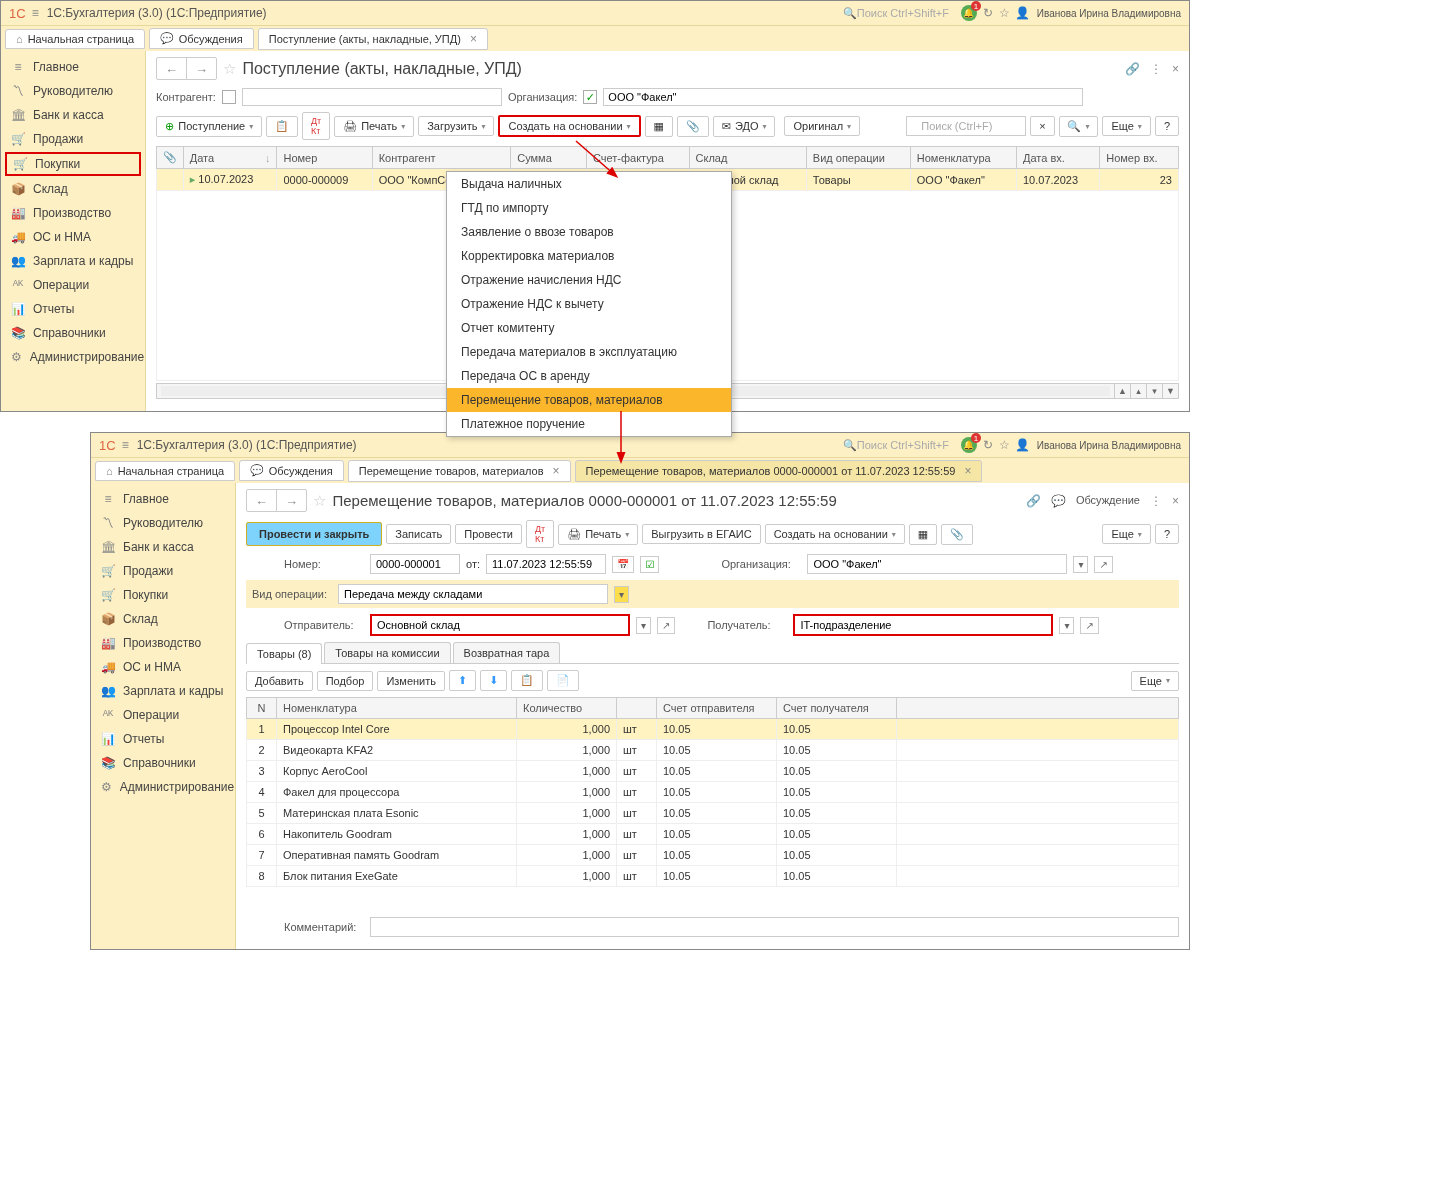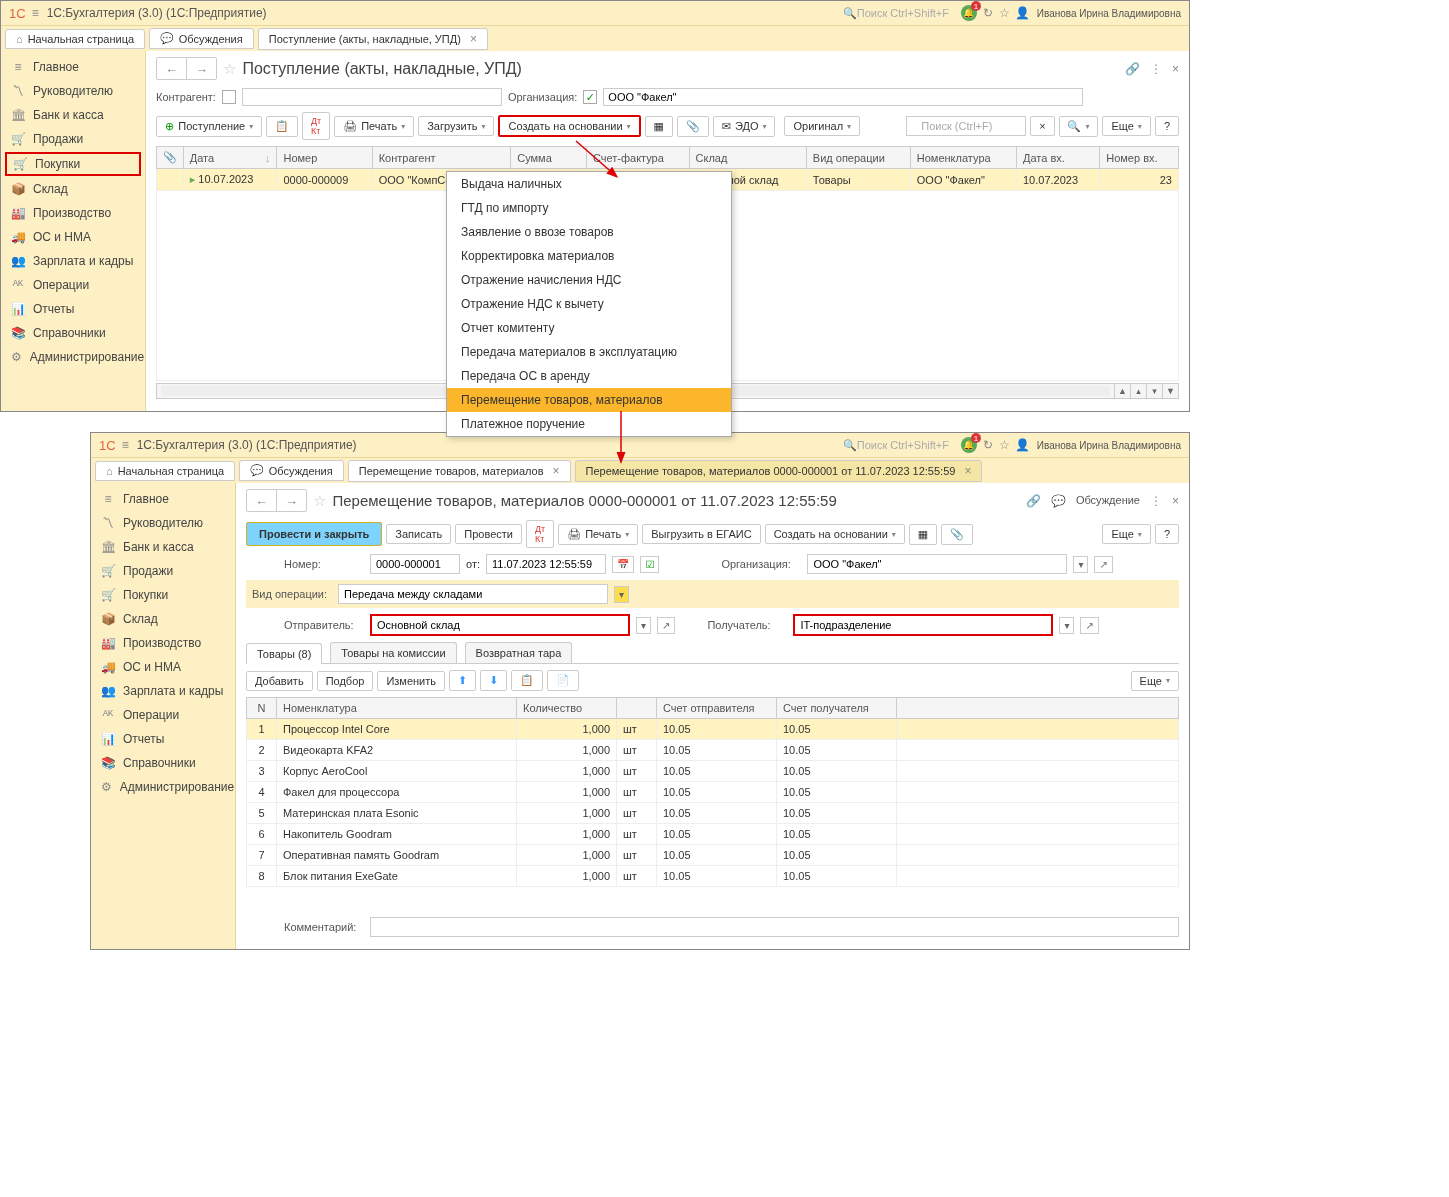--- a/index.html
+++ b/index.html
@@ -75,21 +75,21 @@
 
 
 .btn-yellow { background: #7dd3fc; border: 1px solid #d0b020; font-weight: bold; padding: 5px 12px; }
 .form-row { display: flex; align-items: center; gap: 6px; margin-bottom: 6px; font-size: 11px; padding-left: 38px; }
 .form-row.bg { background: #fdf0c4; padding: 4px 6px; }
 .form-label { min-width: 80px; color: #555; font-size: 11px; }
 .form-input { border: 1px solid #ccc; padding: 3px 5px; font-size: 11px; background: #fff; }
 .form-input.hl { border: 2px solid #d00; }
 .small-btn { border: 1px solid #ccc; padding: 2px 4px; font-size: 10px; cursor: pointer; background: #fff; color: #666; }
 .sub-tabs { display: flex; border-bottom: 1px solid #ccc; margin-bottom: 6px; }
-.sub-tab { padding: 4px 10px; border: 1px solid #ccc; border-bottom: none; margin-right: 8px; background: #f5f5f5; cursor: pointer; font-size: 11px; border-radius: 3px 3px 0 0; }
+.sub-tab { padding: 4px 10px; border: 1px solid #ccc; border-bottom: none; margin-right: 2px; background: #f5f5f5; cursor: pointer; font-size: 11px; border-radius: 3px 3px 0 0; }
 .sub-tab.active { background: #fff; position: relative; top: 1px; }
 .center-cell { text-align: center; }
 svg.arrow-svg { position: absolute; pointer-events: none; z-index: 200; }
 </style>
 </head>
 <body>
 
 <div class="screenshot" style="width:1190px; position:relative;">
 
   <div class="titlebar">

